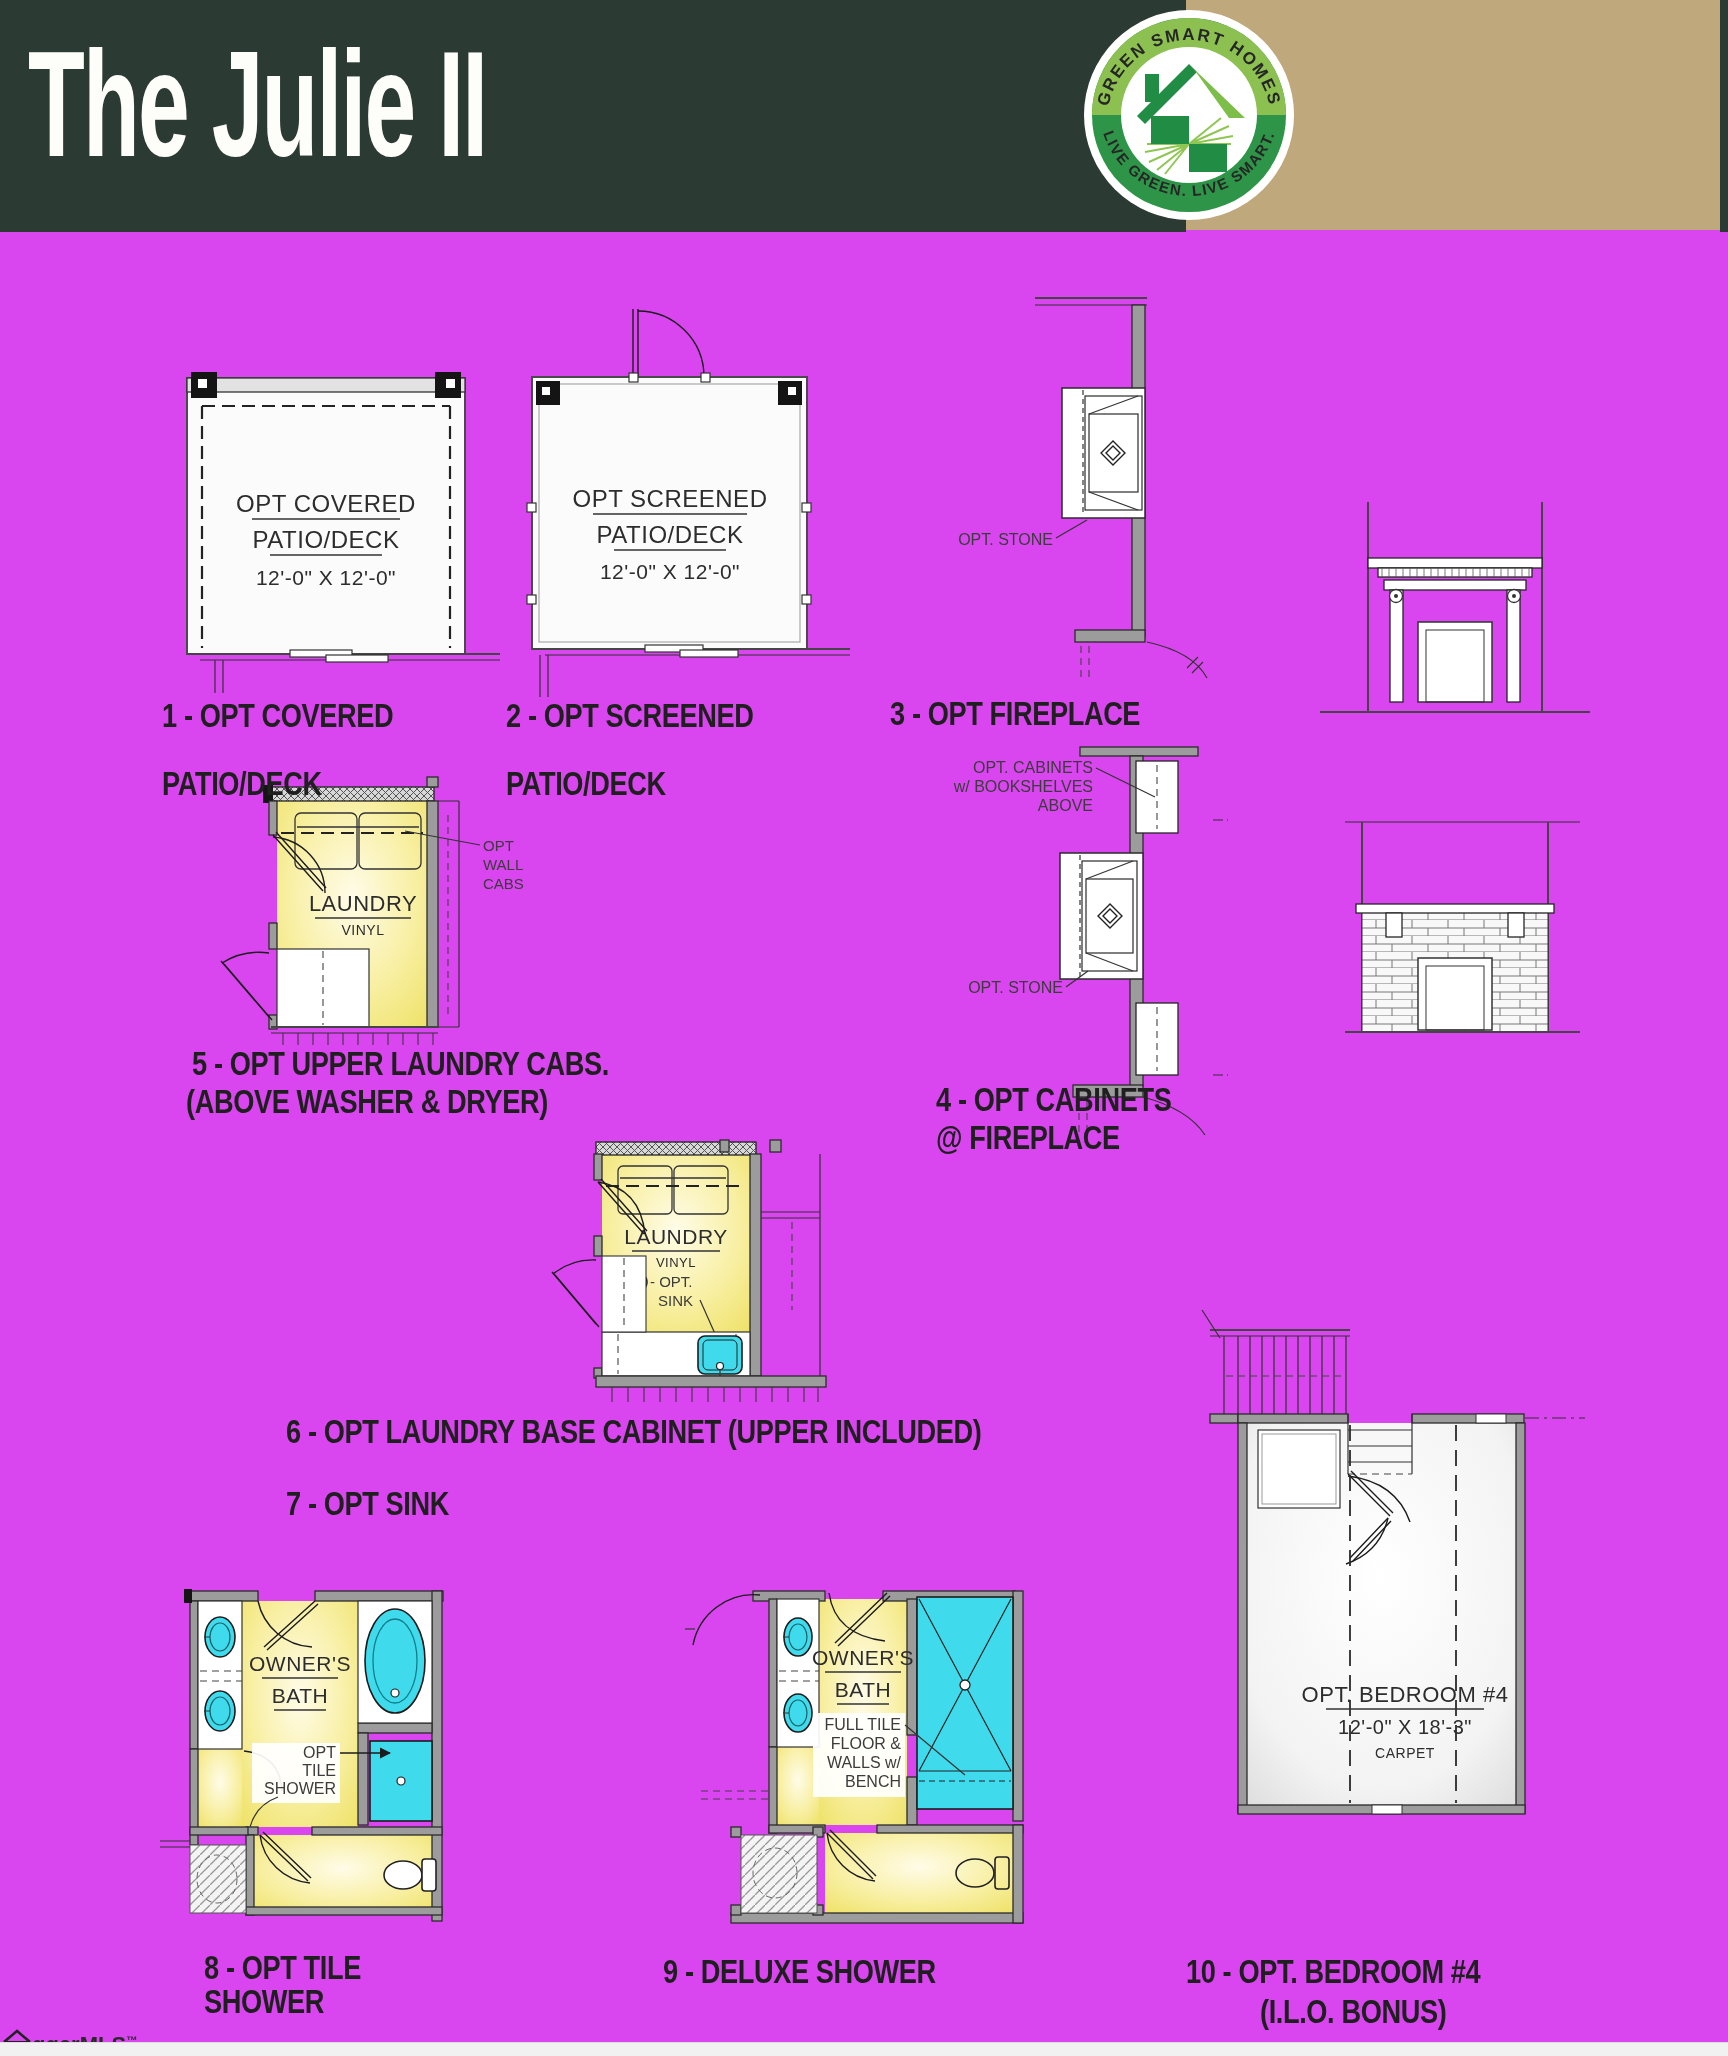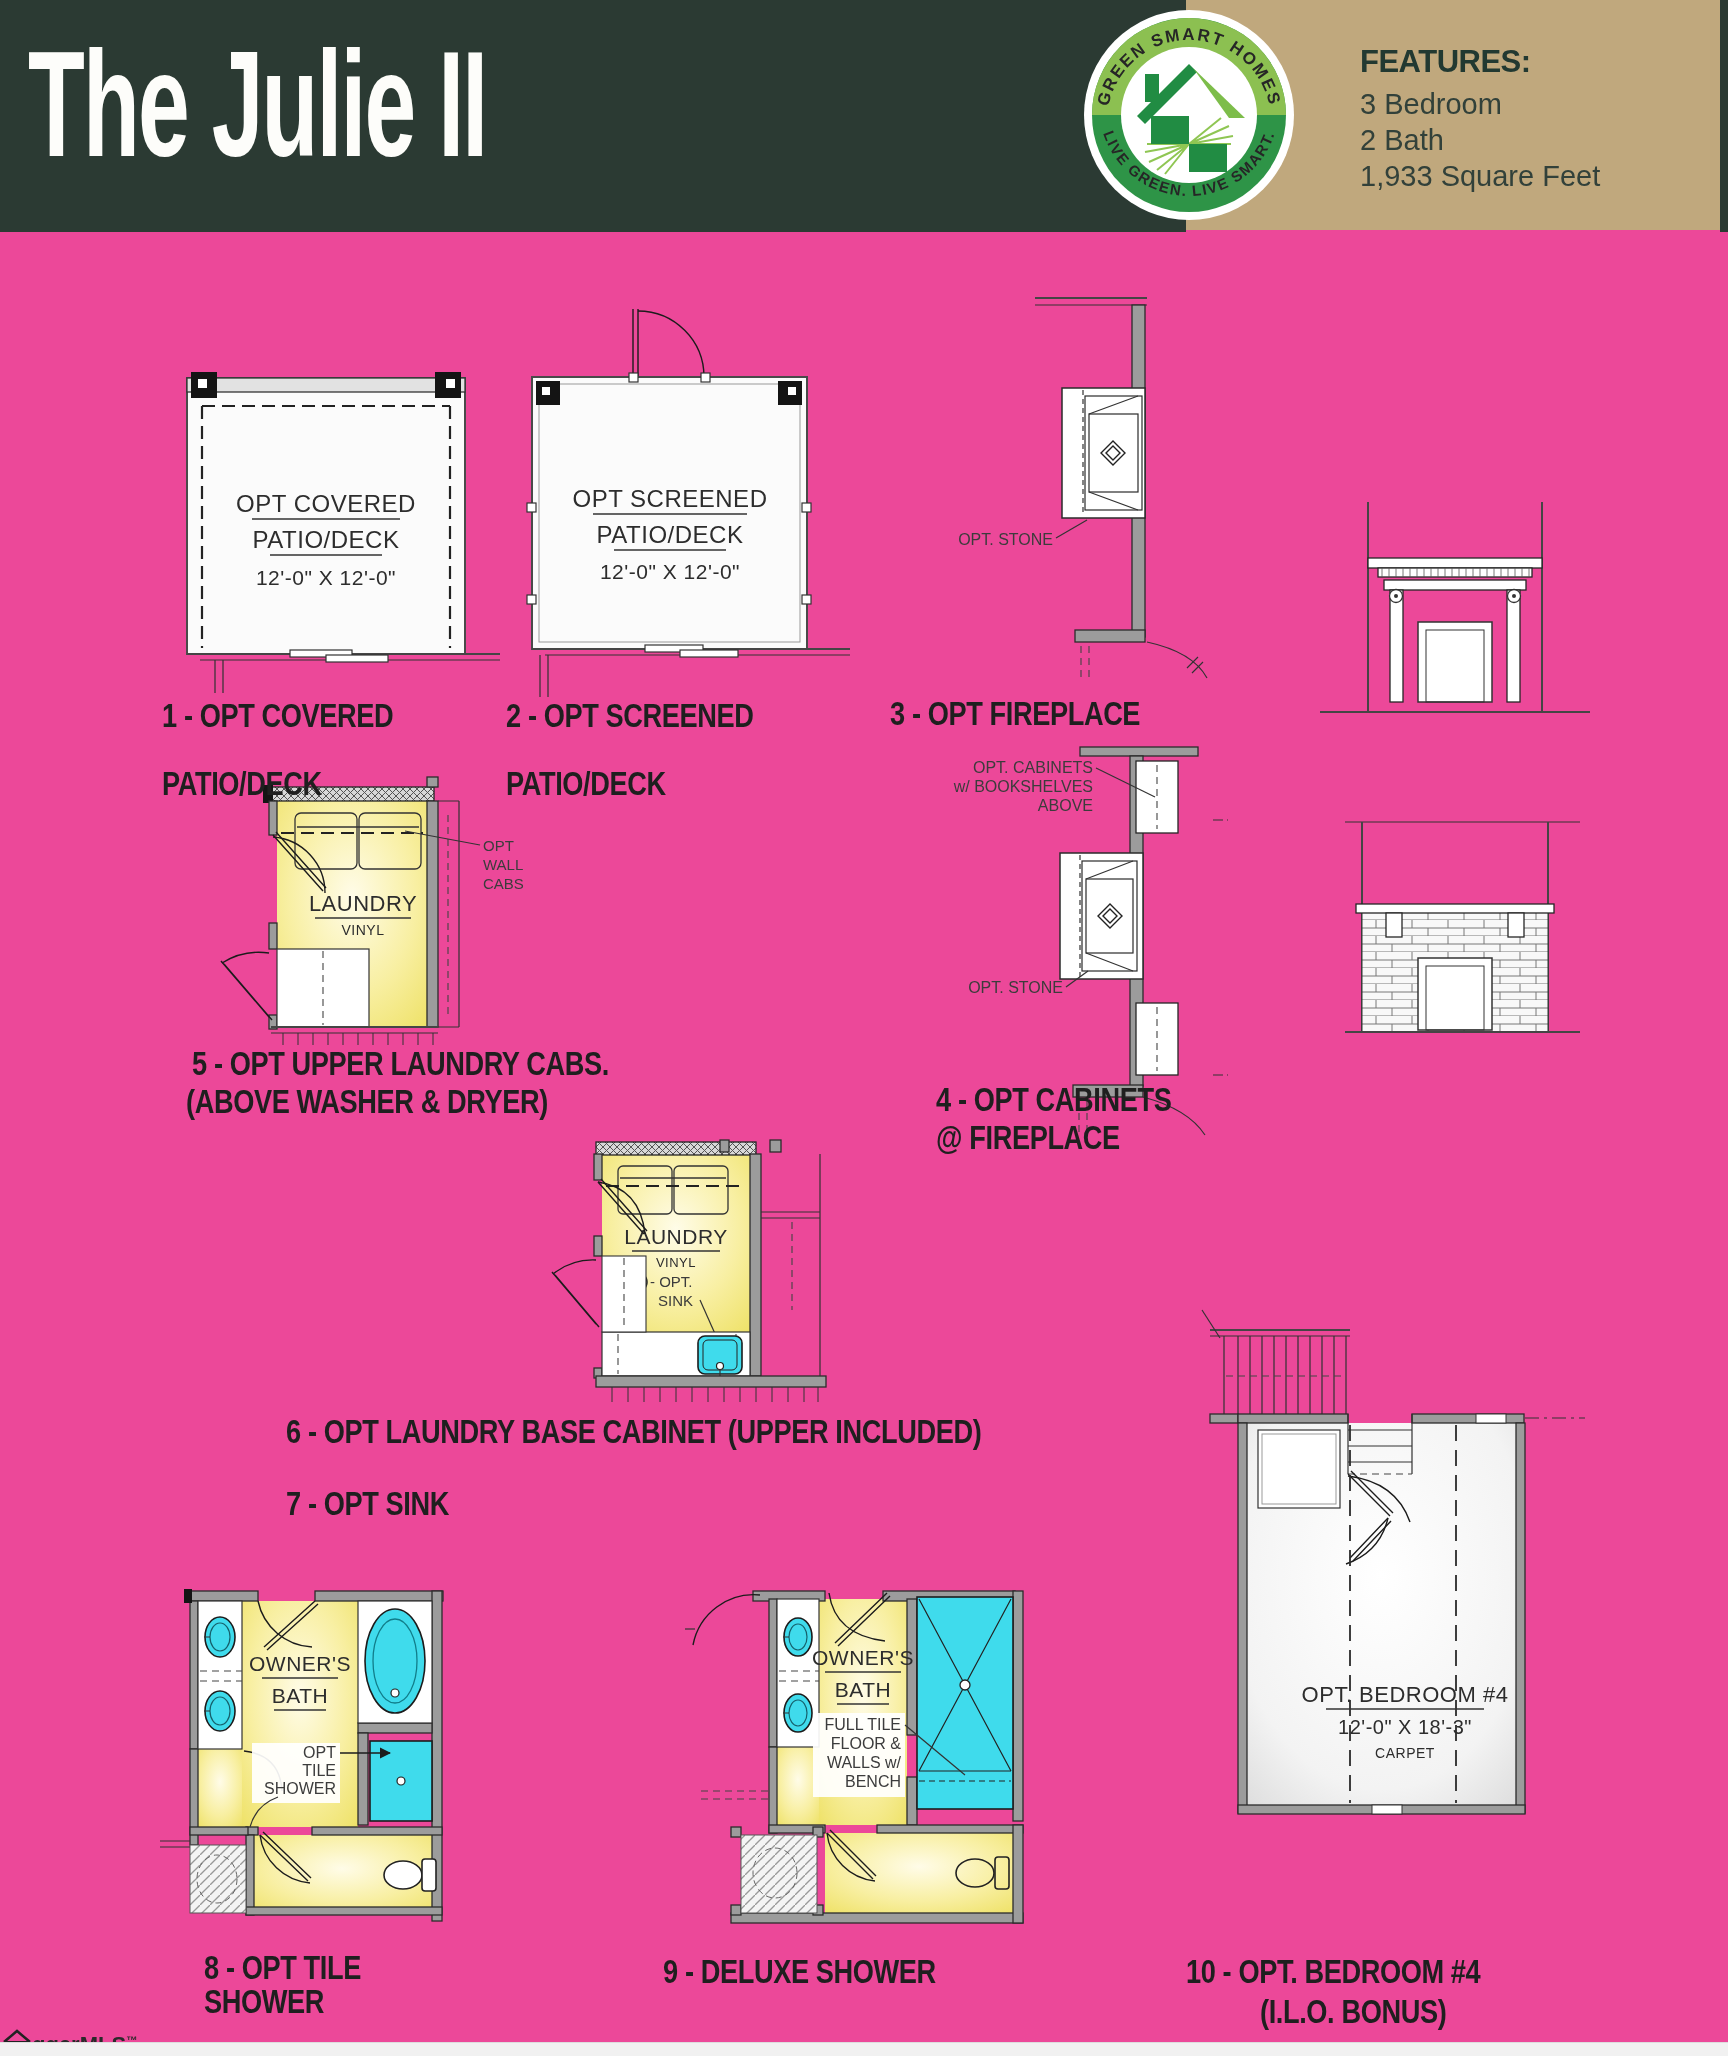--- a/index.html
+++ b/index.html
@@ -1,16 +1,16 @@
 <!DOCTYPE html>
 <html><head>
 <meta charset="utf-8">
 <style>
   html,body{margin:0;padding:0;background:#ffffff;}
-  #page{position:relative;width:1728px;height:2056px;background:#ec4899;overflow:hidden;
+  #page{position:relative;width:1728px;height:2056px;background:#d946ef;overflow:hidden;
         font-family:"Liberation Sans",sans-serif;}
   
   #hdr-green{position:absolute;left:0;top:0;width:1186px;height:232px;background:#2b3a33;}
   #hdr-tan{position:absolute;left:1186px;top:0;width:534px;height:230px;background:#c0a87d;}
   #hdr-right-strip{position:absolute;left:1720px;top:0;width:8px;height:232px;background:#2b3a33;}
   #title{position:absolute;left:28px;top:18px;color:#fdfdfa;font-weight:bold;font-size:150px;
          letter-spacing:-3px;white-space:nowrap;transform:scaleX(.62);transform-origin:0 0;}
   #features{position:absolute;left:1360px;top:44px;}
   #features .fh{font-size:31px;font-weight:bold;color:#223931;margin-bottom:6px;letter-spacing:-0.5px;}
   #features .fi{font-size:29px;color:#32413a;line-height:36px;}
@@ -67,26 +67,20 @@
         <path d="M0,0L10,5L0,10Z" fill="#1c1c1c"></path>
       </marker>
     </defs>
   </svg>
 
   <div id="hdr-green"></div>
   <div id="hdr-tan"></div>
   <div id="hdr-right-strip"></div>
   <div id="title">The Julie II</div>
 
-  <div id="features">
-    <div class="fh">FEATURES:</div>
-    <div class="fi">3 Bedroom</div>
-    <div class="fi">2 Bath</div>
-    <div class="fi">1,933 Square Feet</div>
-  </div>
 
   <svg style="left:1082px;top:8px" width="214" height="214" viewBox="0 0 214 214">
     <circle cx="107" cy="107" r="105" fill="#ffffff"></circle>
     <circle cx="107" cy="107" r="97" fill="#2e9447"></circle>
     <path d="M10,107 A97,97 0 0 1 204,107 Z" fill="#8cc051"></path>
     <circle cx="107" cy="107" r="68" fill="#ffffff"></circle>
     <defs>
       <path id="lgt" d="M25,114 A82,82 0 0 1 189,114"></path>
       <path id="lgb" d="M17,98 A90,90 0 0 0 197,98"></path>
     </defs>

